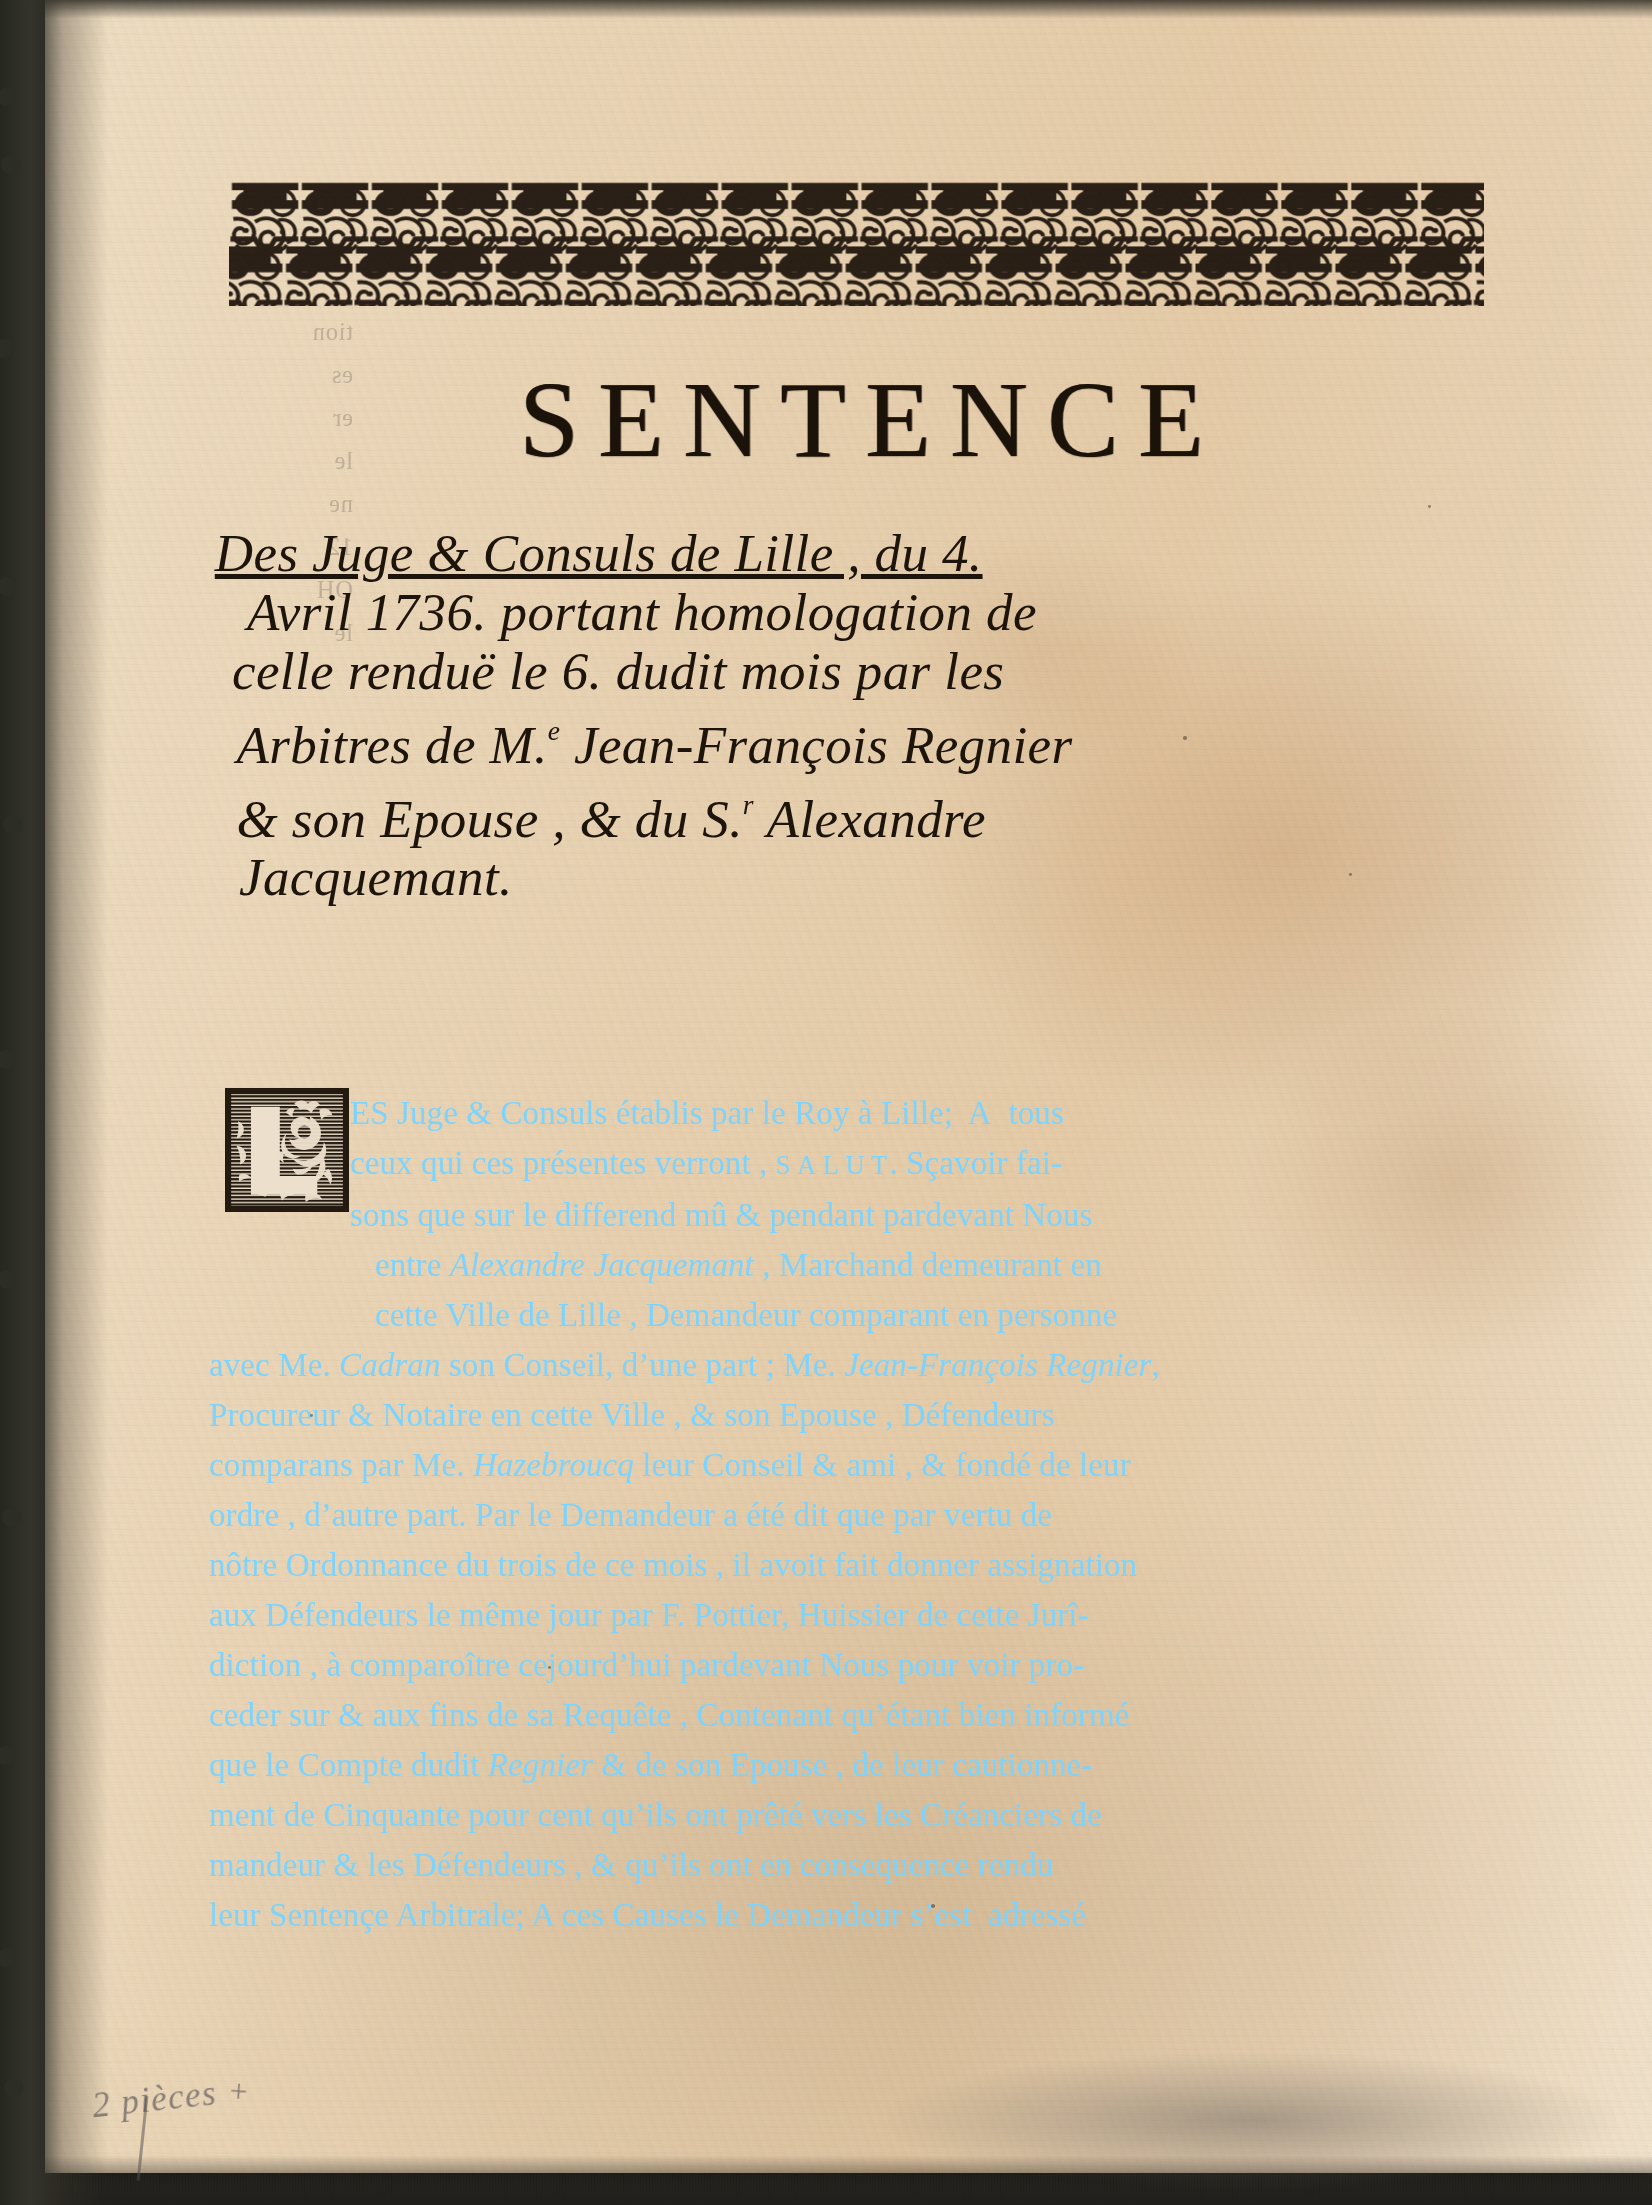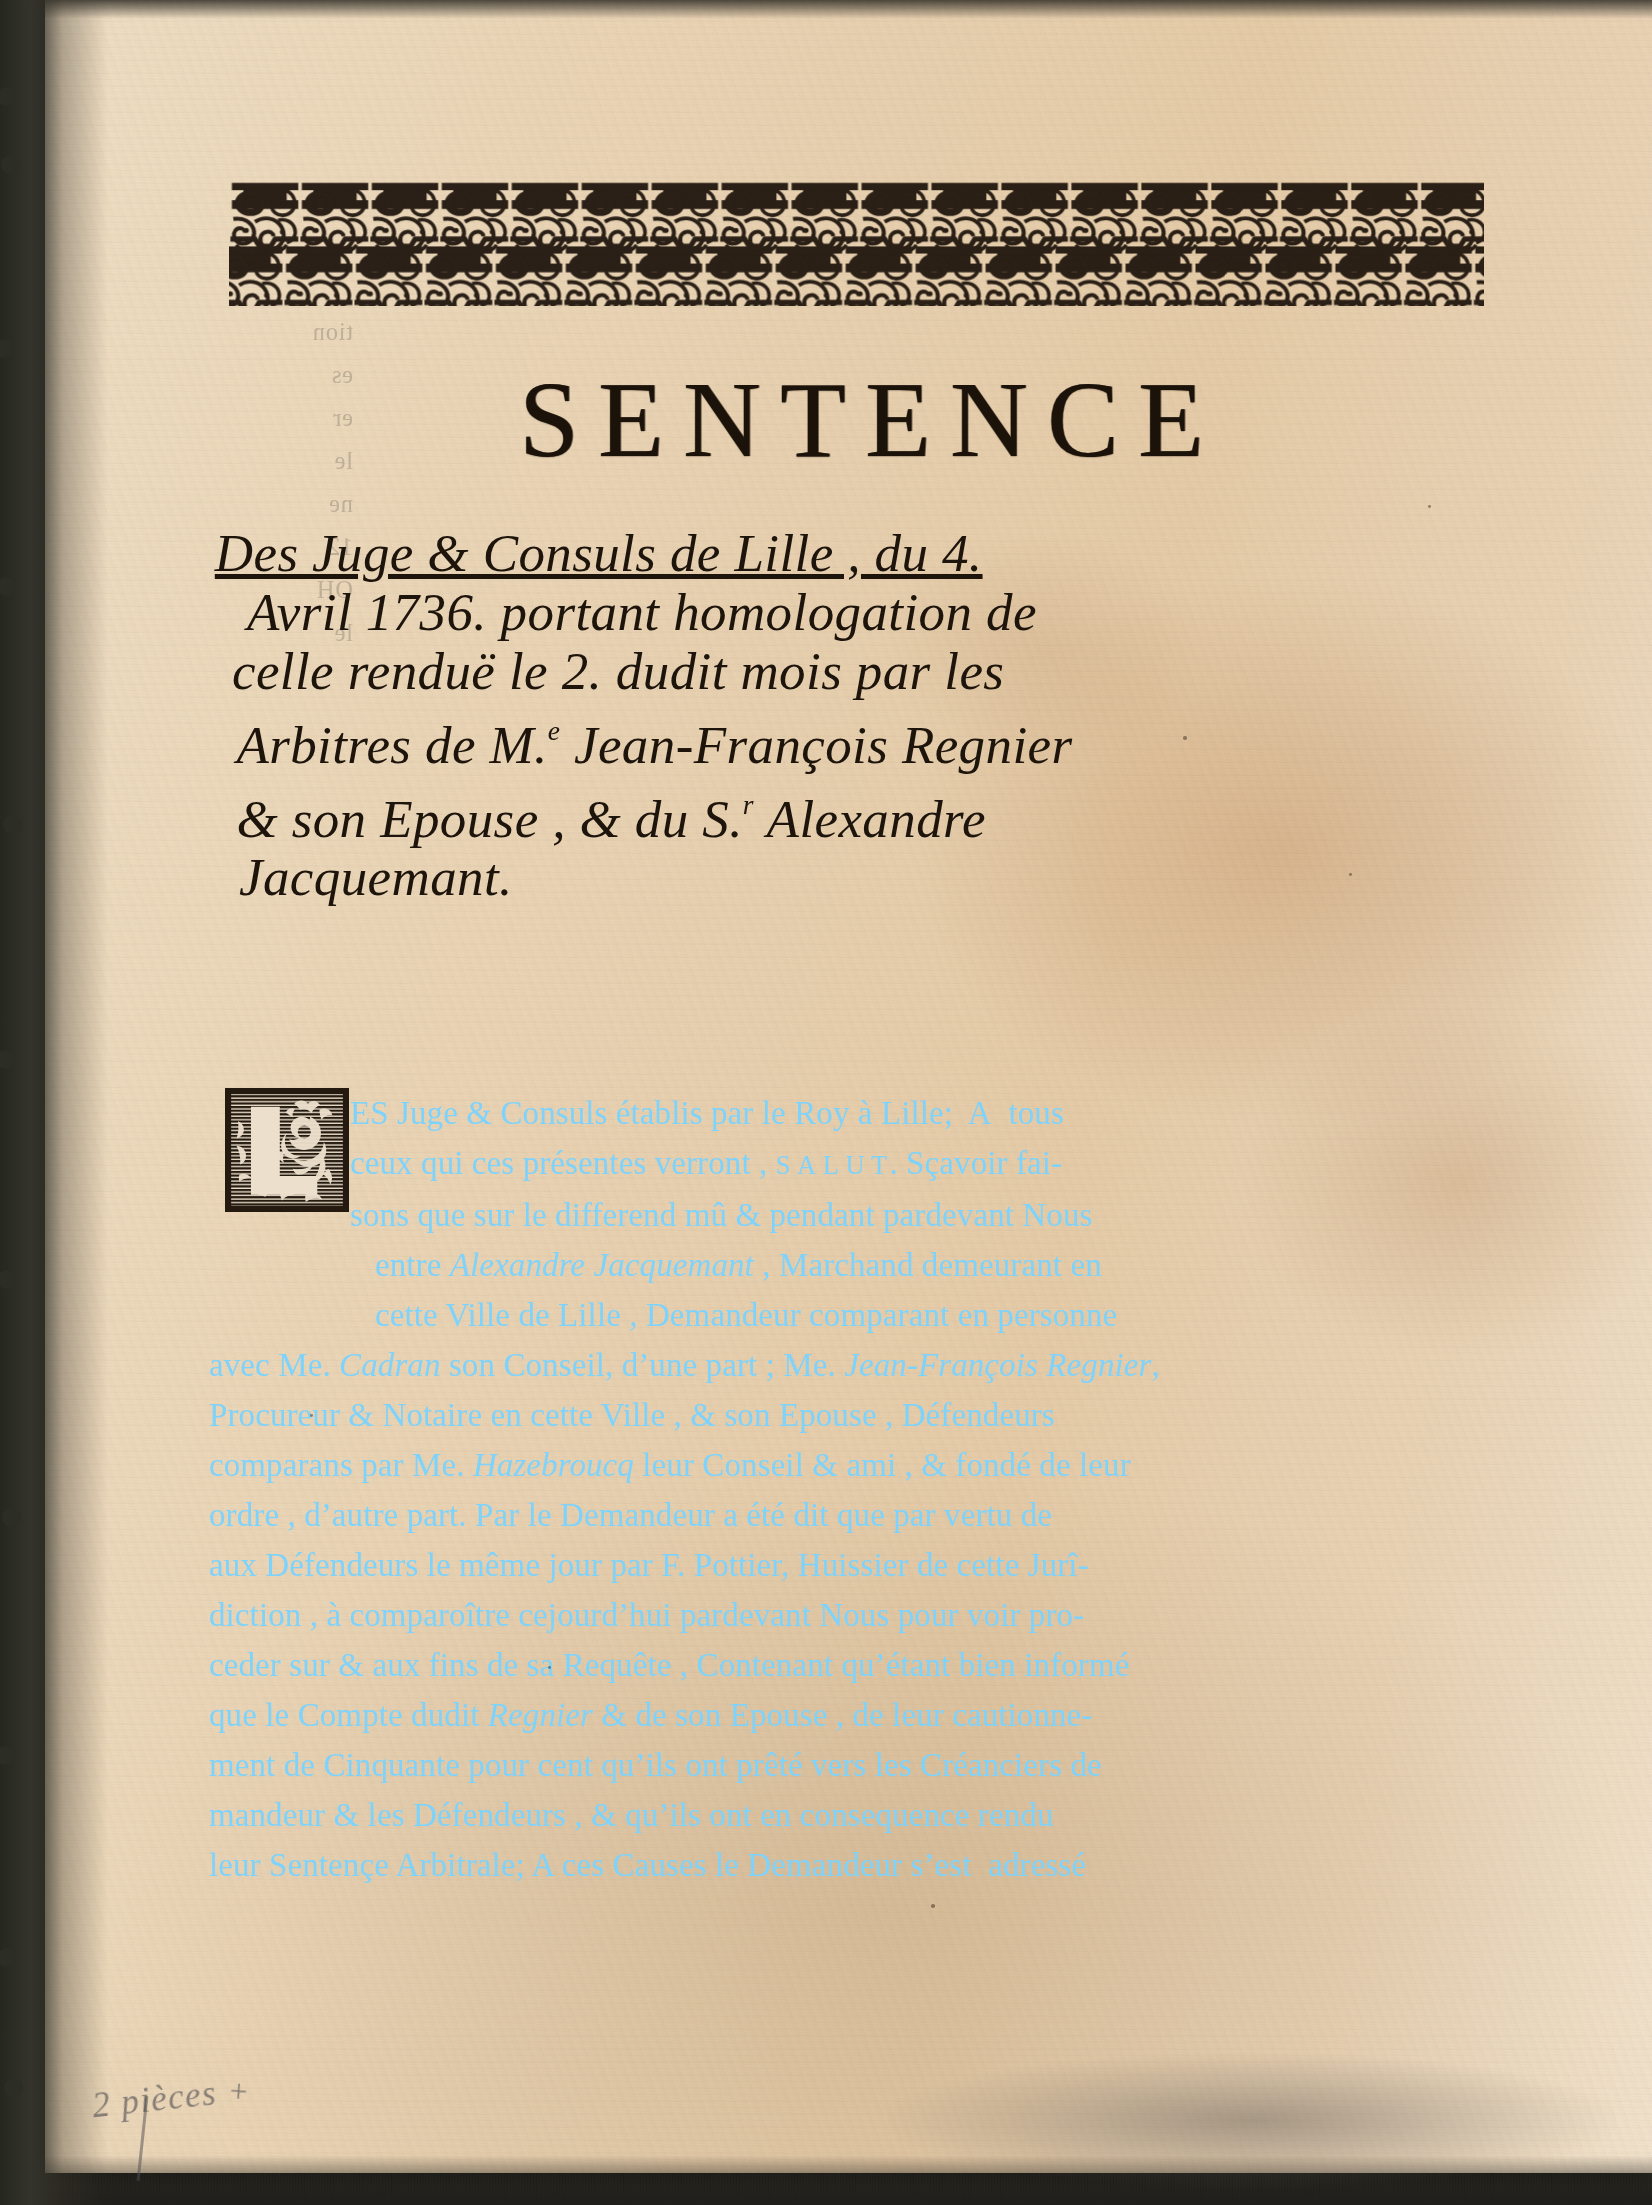--- a/index.html
+++ b/index.html
@@ -292,21 +292,21 @@
           </g>
         </g>
       </svg>
     </div>
 
     <div class="title">SENTENCE</div>
 
     <div class="subtitle">
       <span class="ln l1">Des Juge &amp; Consuls de Lille , du 4.</span>
       <span class="ln l2">Avril 1736. portant homologation de</span>
-      <span class="ln l3">celle renduë le 2. dudit mois par les</span>
+      <span class="ln l3">celle renduë le 6. dudit mois par les</span>
       <span class="ln l4">Arbitres de M.<sup>e</sup> Jean-François Regnier</span>
       <span class="ln l5">&amp; son Epouse , &amp; du S.<sup>r</sup> Alexandre</span>
       <span class="ln l6">Jacquemant.</span>
     </div>
 
     <div class="initial">
       <svg viewBox="0 0 172 172" xmlns="http://www.w3.org/2000/svg">
         <defs>
           <pattern id="hatch" width="172" height="5" patternUnits="userSpaceOnUse">
             <rect x="0" y="0" width="172" height="5" fill="#ece0cc"></rect>
@@ -345,20 +345,21 @@
     <div class="body">
       <span class="bl c1">ES Juge &amp; Consuls établis par le Roy à Lille<span style="letter-spacing:0">;</span>&nbsp; A&nbsp; tous</span>
       <span class="bl c2">ceux qui ces présentes verront , <span class="sc">S A L U T</span>. Sçavoir fai-</span>
       <span class="bl c3">sons que sur le differend mû &amp; pendant pardevant Nous</span>
       <span class="bl c5">entre <i>Alexandre Jacquemant</i> , Marchand demeurant en</span>
       <span class="bl c6">cette Ville de Lille , Demandeur comparant en personne</span>
       <span class="bl full">avec Me. <i>Cadran</i> son Conseil, d’une part&nbsp;; Me. <i>Jean-François Regnier</i>,</span>
       <span class="bl full">Procureur &amp; Notaire en cette Ville , &amp; son Epouse , Défendeurs</span>
       <span class="bl full">comparans par Me. <i>Hazebroucq</i> leur Conseil &amp; ami , &amp; fondé de leur</span>
       <span class="bl full">ordre , d’autre part. Par le Demandeur a été dit que par vertu de</span>
+      <span class="bl full">nôtre Ordonnance du trois de ce mois , il avoit fait donner assignation</span>
       <span class="bl full">aux Défendeurs le même jour par F. Pottier, Huissier de cette Jurî-</span>
       <span class="bl full">diction , à comparoître cejourd’hui pardevant Nous pour voir pro-</span>
       <span class="bl full">ceder sur &amp; aux fins de sa Requête , Contenant qu’étant bien informé</span>
       <span class="bl full">que le Compte dudit <i>Regnier</i> &amp; de son Epouse , de leur cautionne-</span>
       <span class="bl full">ment de Cinquante pour cent qu’ils ont prêté vers les Créanciers de</span>
       <span class="bl full">mandeur &amp; les Défendeurs , &amp; qu’ils ont en consequence rendu</span>
       <span class="bl full">leur Sentençe Arbitrale; A ces Causes le Demandeur s’est&nbsp; adressé</span>
     </div>
 
   </div>

